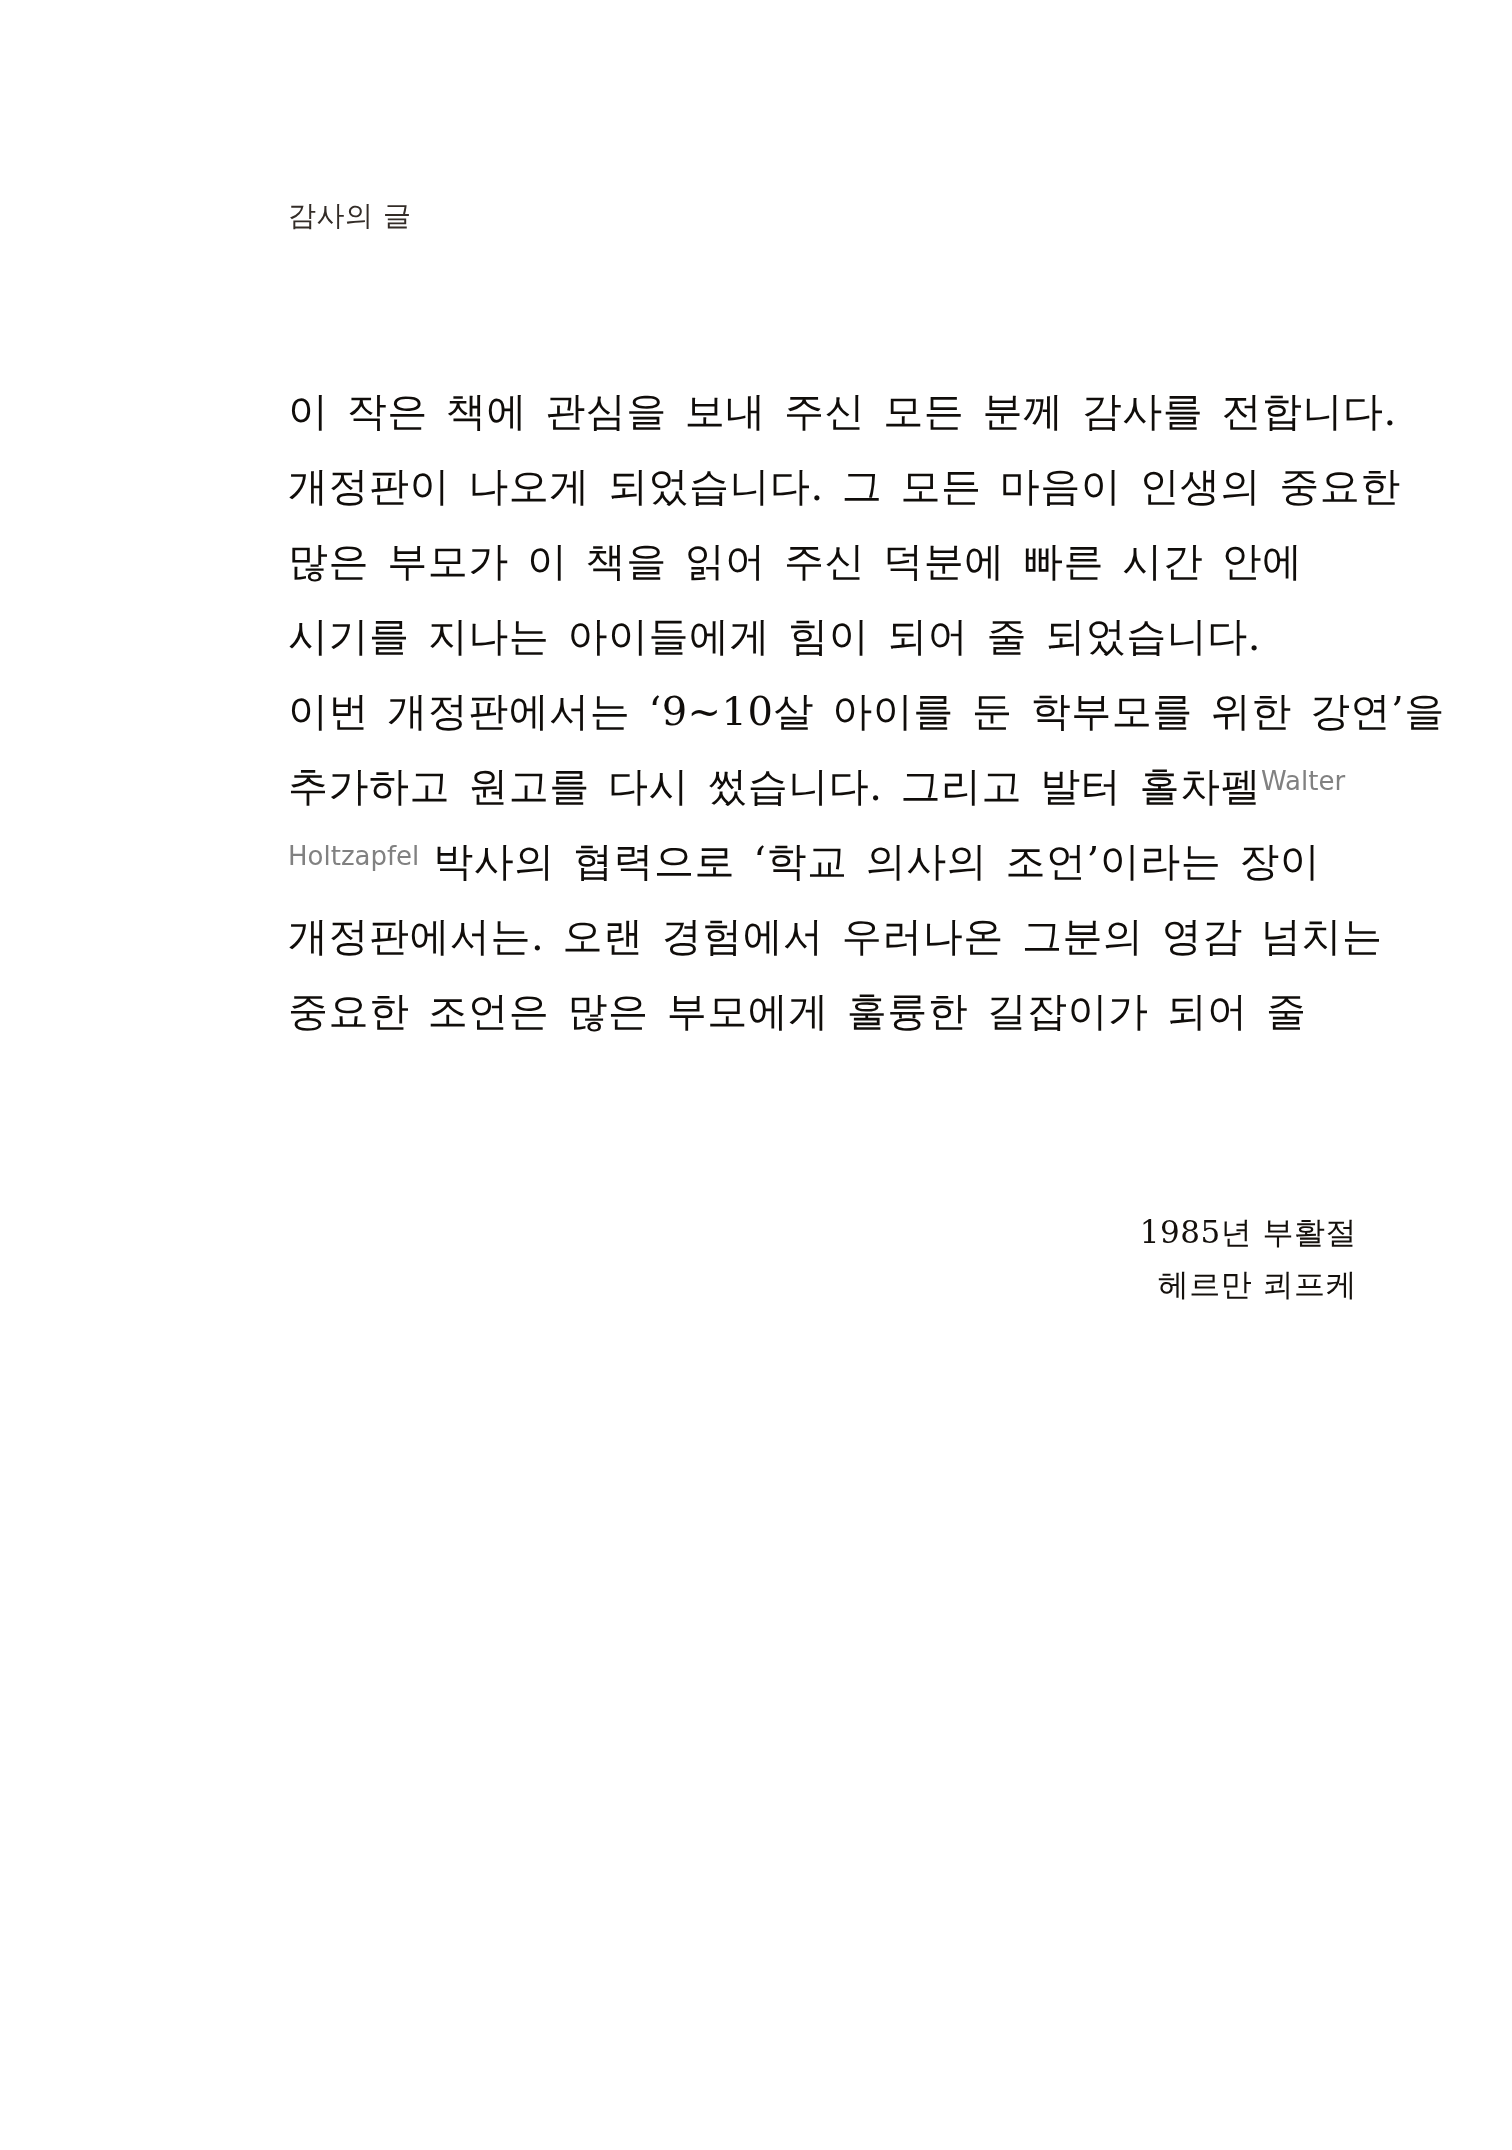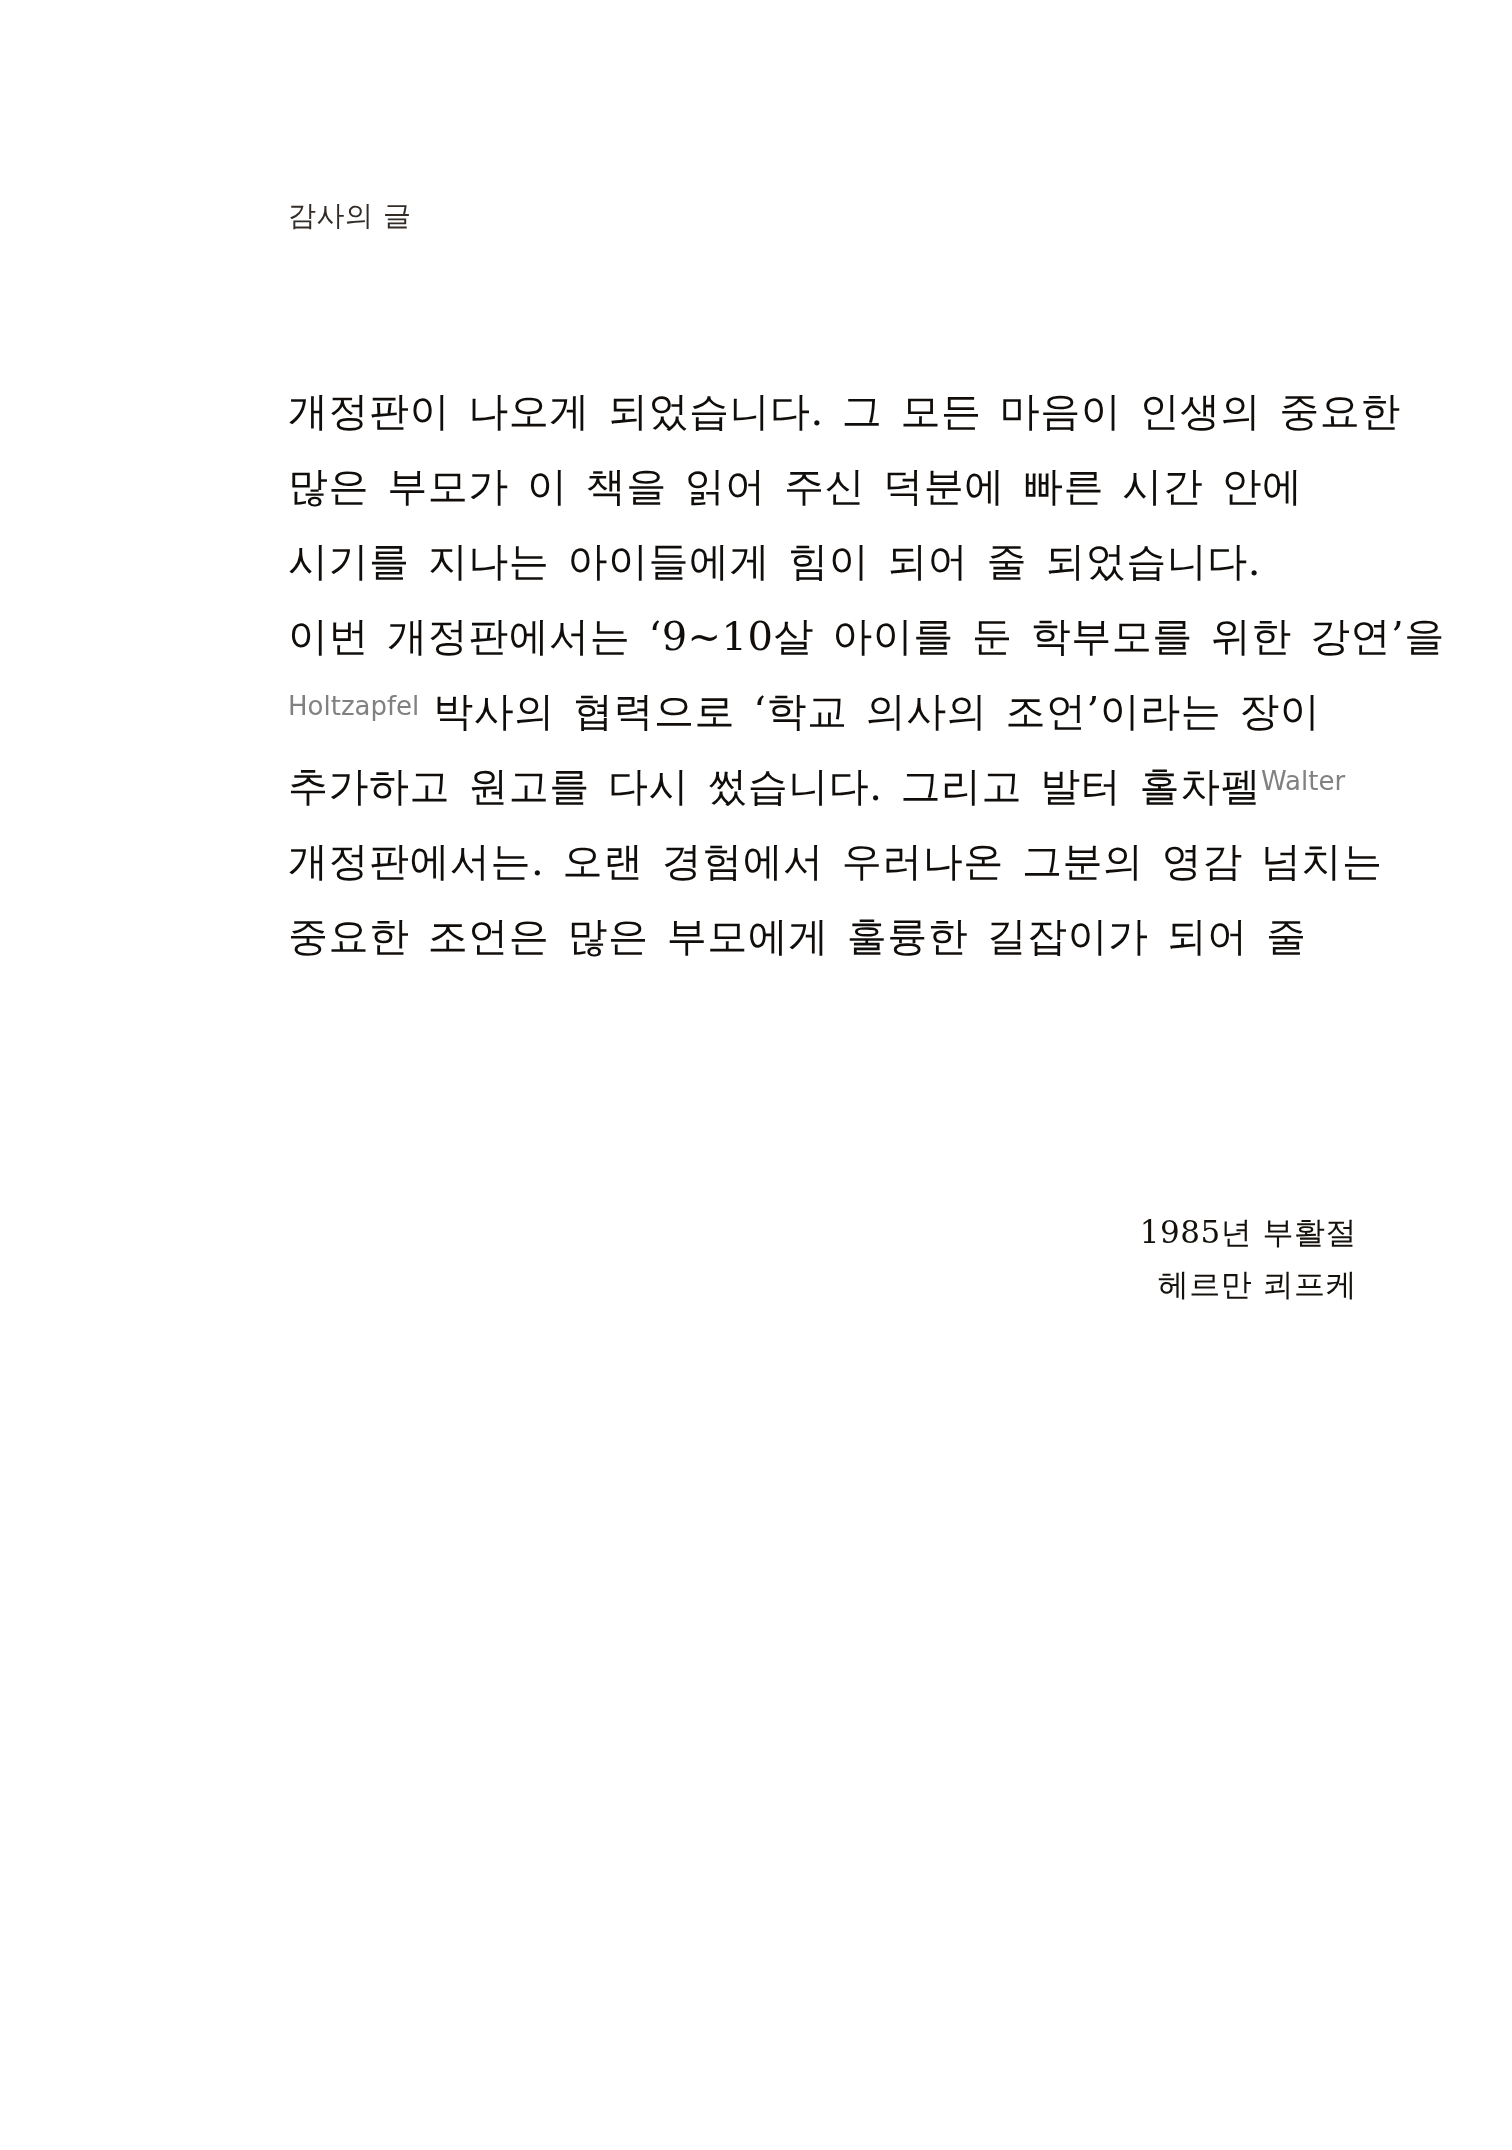--- a/index.html
+++ b/index.html
@@ -73,26 +73,27 @@
   }
 </style>
 </head>
 <body>
 
 <div class="page">
 
   <div class="section-title">감사의 글</div>
 
   <div class="body-text">
+    <div class="text-line"><span class="latin latin-b"></span><span class="ko">이 작은 책에 관심을 보내 주신 모든 분께 감사를 전합니다.</span><span class="latin"></span></div>
     <div class="text-line"><span class="latin latin-b"></span><span class="ko">개정판이 나오게 되었습니다. 그 모든 마음이 인생의 중요한</span><span class="latin"></span></div>
     <div class="text-line"><span class="latin latin-b"></span><span class="ko">많은 부모가 이 책을 읽어 주신 덕분에 빠른 시간 안에</span><span class="latin"></span></div>
     <div class="text-line"><span class="latin latin-b"></span><span class="ko">시기를 지나는 아이들에게 힘이 되어 줄 되었습니다.</span><span class="latin"></span></div>
     <div class="text-line"><span class="latin latin-b"></span><span class="ko">이번 개정판에서는 ‘9~10살 아이를 둔 학부모를 위한 강연’을</span><span class="latin"></span></div>
+    <div class="text-line"><span class="latin latin-b"></span><span class="ko">추가하고 원고를 다시 썼습니다. 그리고 발터 홀차펠</span><span class="latin">Walter</span></div>
     <div class="text-line"><span class="latin latin-b">Holtzapfel</span><span class="ko">박사의 협력으로 ‘학교 의사의 조언’이라는 장이</span><span class="latin"></span></div>
-    <div class="text-line"><span class="latin latin-b"></span><span class="ko">추가하고 원고를 다시 썼습니다. 그리고 발터 홀차펠</span><span class="latin">Walter</span></div>
     <div class="text-line"><span class="latin latin-b"></span><span class="ko">개정판에서는. 오랜 경험에서 우러나온 그분의 영감 넘치는</span><span class="latin"></span></div>
     <div class="text-line"><span class="latin latin-b"></span><span class="ko">중요한 조언은 많은 부모에게 훌륭한 길잡이가 되어 줄</span><span class="latin"></span></div>
   </div>
 
   <div class="signature">
     <div>1985년 부활절</div>
     <div>헤르만 쾨프케</div>
   </div>
 
   <div class="page-number">7</div>

